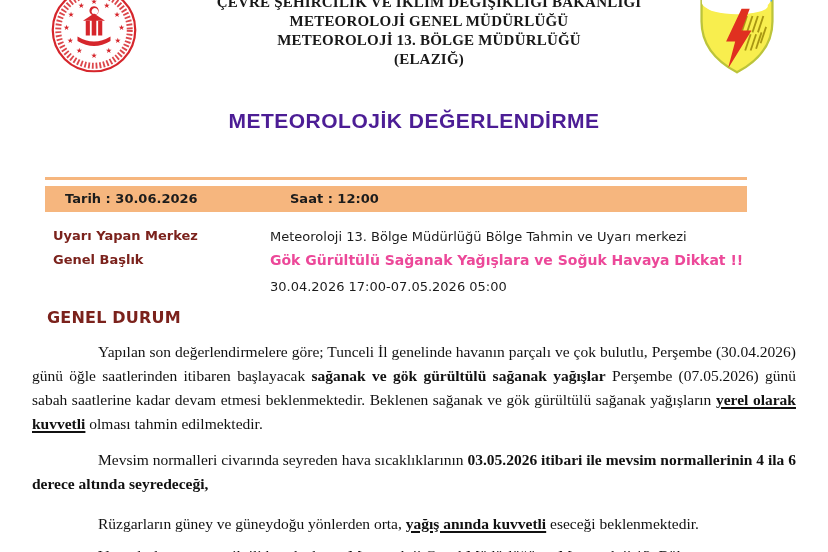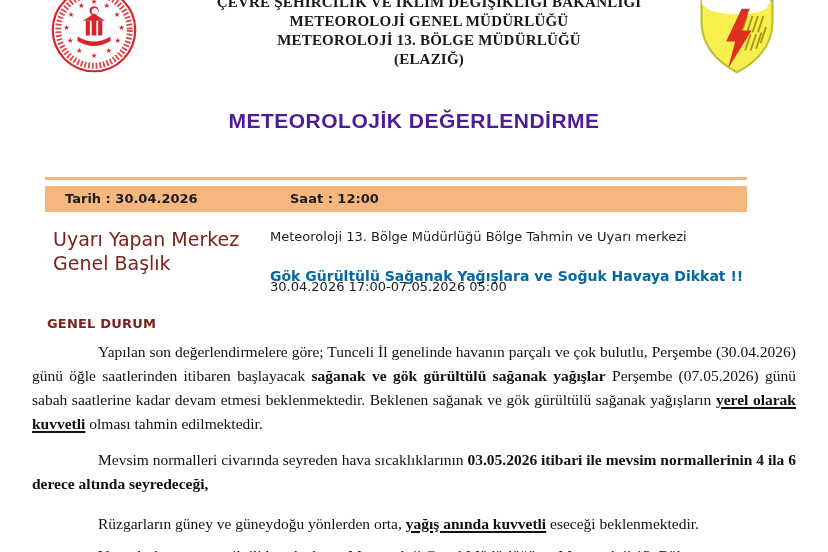--- a/index.html
+++ b/index.html
@@ -42,36 +42,36 @@
     font-size:13px;font-weight:bold;color:#1c1c1c;
   }
   .orange-bar .date{position:absolute;left:20px;top:5px;}
   .orange-bar .time{position:absolute;left:245px;top:5px;}
   .info-row{
     position:absolute;left:0;width:828px;height:22px;
     font-family:"DejaVu Sans", sans-serif;font-size:13px;
   }
   .info-row .lbl{
     position:absolute;left:53px;top:0;
-    font-weight:normal;color:#7b221c;font-size:19px;
+    font-weight:bold;color:#7b221c;font-size:13px;
   }
   .info-row .val{
     position:absolute;left:270px;top:1px;color:#1c1c1c;
   }
   .row-1{top:228px;}
   .row-2{top:252px;padding-left:8px;}
   .row-3{top:278px;}
   .row-2 .val{
-    font-weight:bold;color:#0369a1;font-size:14px;top:16px;
+    font-weight:bold;color:#ec4899;font-size:14px;top:0;
   }
   
   .section-heading{
-    position:absolute;left:47px;top:316px;
+    position:absolute;left:47px;top:308px;
     font-family:"DejaVu Sans", sans-serif;
-    font-weight:bold;font-size:13px;color:#7b221c;
+    font-weight:bold;font-size:16px;color:#7b221c;
     letter-spacing:.2px;
   }
   .body-text{
     position:absolute;left:28px;top:336px;width:772px;
     font-family:"Liberation Serif", serif;
     font-size:15.5px;line-height:24px;color:#111;
     text-align:justify;
   }
   .body-text p{margin:4px;text-indent:66px;}
   .body-text p.p2{margin-top:12px;}
@@ -149,21 +149,21 @@
         </g>
         <polygon points="50,36 33,72 43,72 35,102 61,60 50,60 59,36" fill="#e03020"></polygon>
       </g>
     </svg>
   </div>
 
   <div class="doc-title">METEOROLOJİK DEĞERLENDİRME</div>
 
   <div class="thin-bar"></div>
   <div class="orange-bar">
-    <span class="date">Tarih : 30.04.2026</span>
+    <span class="date">Tarih : 30.06.2026</span>
     <span class="time">Saat : 12:00</span>
   </div>
 
   <div class="info-row row-1">
     <span class="lbl">Uyarı Yapan Merkez</span>
     <span class="val">Meteoroloji 13. Bölge Müdürlüğü Bölge Tahmin ve Uyarı merkezi</span>
   </div>
   <div class="info-row row-2">
     <span class="lbl">Genel Başlık</span>
     <span class="val">Gök Gürültülü Sağanak Yağışlara ve Soğuk Havaya Dikkat !!</span>

